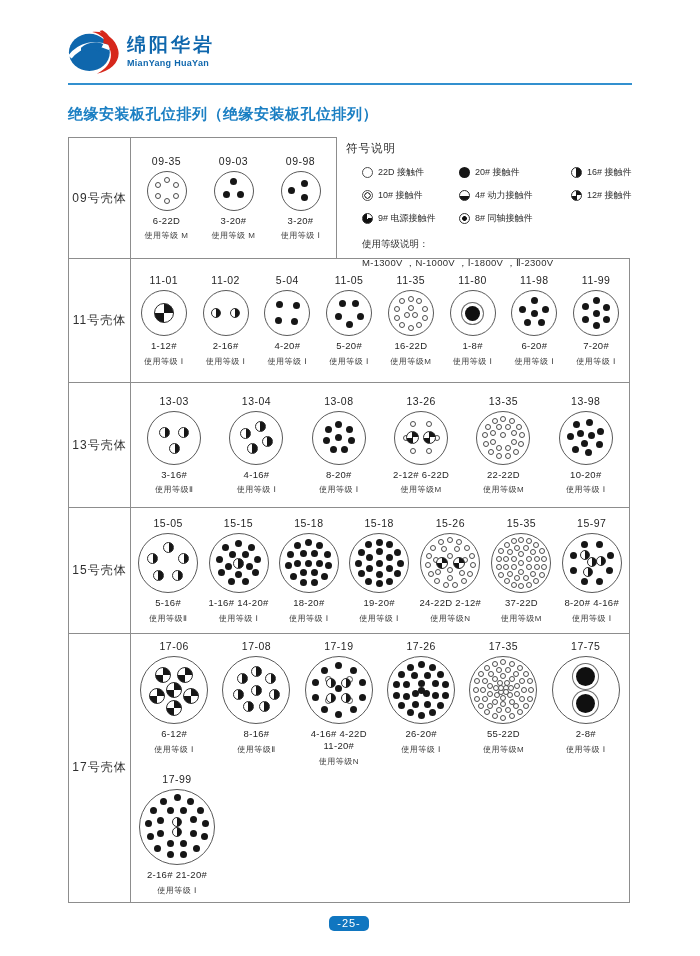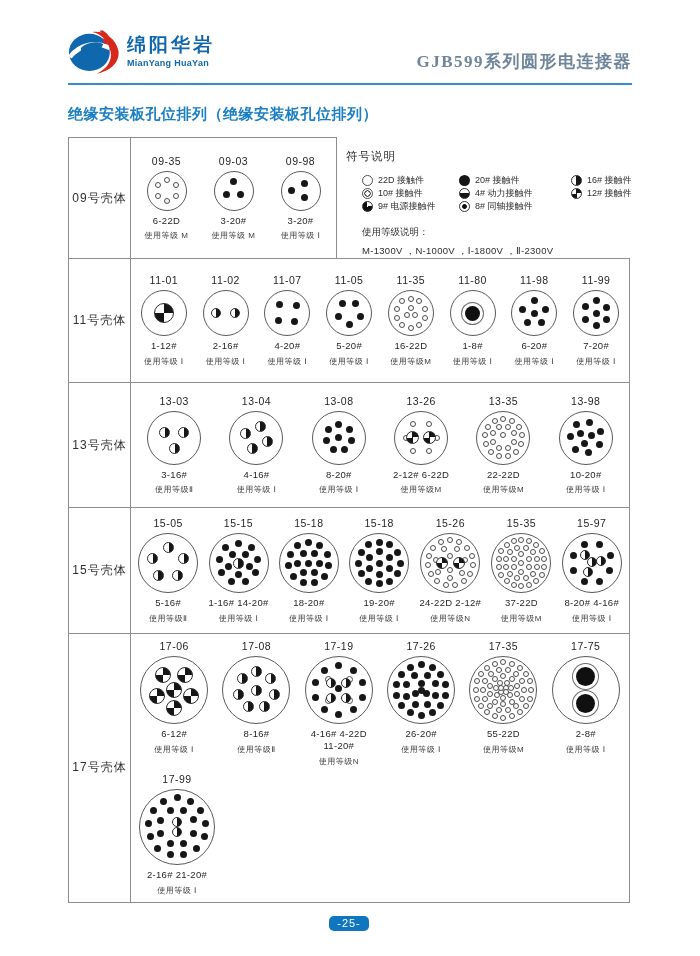--- a/index.html
+++ b/index.html
@@ -26,23 +26,23 @@
   .conn-grade{font-size:8px;color:#3c3c3c;letter-spacing:0.5px;}
   .pin{position:absolute;border-radius:50%;box-sizing:border-box;}
   .pin-e{border:1px solid #4d4d4d;background:#fff;}
   .pin-f{background:#161616;}
   .pin-h{border:1px solid #2b2b2b;background:linear-gradient(90deg,#fff 0 50%,#161616 50%);}
   .pin-q{border:1px solid #2b2b2b;background:conic-gradient(#161616 0 90deg,#fff 90deg 180deg,#161616 180deg 270deg,#fff 270deg 360deg);}
   .pin-p{background:#101010;box-shadow:0 0 0 3px #ffffff,0 0 0 4px #6d6d6d;}
   .pin-d{border:1px solid #4d4d4d;background:radial-gradient(circle,#fff 0 32%,#4d4d4d 36% 48%,#fff 52%);}
   .pin-4{border:1px solid #2b2b2b;background:linear-gradient(#fff 0 50%,#161616 50%);}
   .pin-b{border:1px solid #333;background:radial-gradient(circle,#101010 0 34%,#fff 38%);}
-  .legend{position:absolute;left:278px;top:12px;width:284px;}
+  .legend{position:absolute;left:278px;top:4px;width:284px;}
   .legend-title{font-size:11.5px;color:#2e2e2e;margin-bottom:10px;letter-spacing:1px;}
-  .leg-grid{display:grid;grid-template-columns:97px 112px 75px;padding-left:16px;}
+  .leg-grid{display:grid;grid-template-columns:97px 112px 75px;row-gap:10px;padding-left:16px;}
   .leg-item{display:flex;align-items:center;gap:5px;font-size:9px;color:#2e2e2e;white-space:nowrap;}
   .leg-sym{width:11px;height:11px;border-radius:50%;display:inline-block;flex-shrink:0;position:static;}
   .leg-usage-title{margin-top:13px;padding-left:16px;font-size:9.5px;color:#2e2e2e;}
   .leg-usage{margin-top:6px;padding-left:16px;font-size:9.5px;color:#2e2e2e;letter-spacing:0.3px;}
   .pagenum{margin-left:68px;width:562px;text-align:center;margin-top:10px;}
   .pagenum span{display:inline-block;background:#1076c0;color:#fff;border-radius:5px;padding:1px 8px 2px;font-size:11px;letter-spacing:1px;}
 </style>
 </head>
 <body>
 
@@ -53,21 +53,20 @@
       <path d="M2 31 C13 17 30 14 45 21" stroke="#ffffff" stroke-width="5" fill="none"></path>
       <path d="M14 21 C20 15 30 13 38 17 L34 25 C27 21 20 22 14 27 Z" fill="#0f67ad"></path>
       <path d="M31 49 C43 43 49 33 45 22 C42 12 35 6 26 4 C39 2 51 11 54 23 C57 35 47 46 31 49 Z" fill="#d6281c"></path>
       <path d="M37 2 C44 6 47 12 46 18 L38 16 C39 11 38 6 34 3 Z" fill="#d6281c"></path>
     </svg>
     <div class="logo-text">
       <span class="logo-cn">绵阳华岩</span>
       <span class="logo-en">MianYang HuaYan</span>
     </div>
   </div>
-  <div class="doc-title">GJB599系列圆形电连接器</div>
 </div>
 
 <div class="page-title">绝缘安装板孔位排列（绝缘安装板孔位排列）</div>
 
 <div class="content">
   <div>
       <div class="trow narrow" style="min-height: 122px;">
         <div class="shell-cell">09号壳体</div>
         <div class="row-content">
           <div class="conn-line">
@@ -122,21 +121,21 @@
             <div class="conn">
               <div class="conn-name">11-02</div>
               <div class="conn-circle" style="height: 44px; width: 44px;">
                 <div class="pin pin-h" style="height: 10px; width: 10px; left: calc(50% - 14.2px); top: calc(50% - 5px);"></div>
                 <div class="pin pin-h" style="height: 10px; width: 10px; left: calc(50% + 4.2px); top: calc(50% - 5px);"></div>
               </div>
               <div class="conn-spec">2-16#</div>
               <div class="conn-grade">使用等级 Ⅰ</div>
             </div>
             <div class="conn">
-              <div class="conn-name">11-07</div>
+              <div class="conn-name">5-04</div>
               <div class="conn-circle" style="height: 44px; width: 44px;">
                 <div class="pin pin-f" style="height: 7px; width: 7px; left: calc(50% - 10.9px); top: calc(50% - 12.3px);"></div>
                 <div class="pin pin-f" style="height: 7px; width: 7px; left: calc(50% + 5.3px); top: calc(50% - 10.9px);"></div>
                 <div class="pin pin-f" style="height: 7px; width: 7px; left: calc(50% + 3.9px); top: calc(50% + 5.3px);"></div>
                 <div class="pin pin-f" style="height: 7px; width: 7px; left: calc(50% - 12.3px); top: calc(50% + 3.9px);"></div>
               </div>
               <div class="conn-spec">4-20#</div>
               <div class="conn-grade">使用等级 Ⅰ</div>
             </div>
             <div class="conn">

